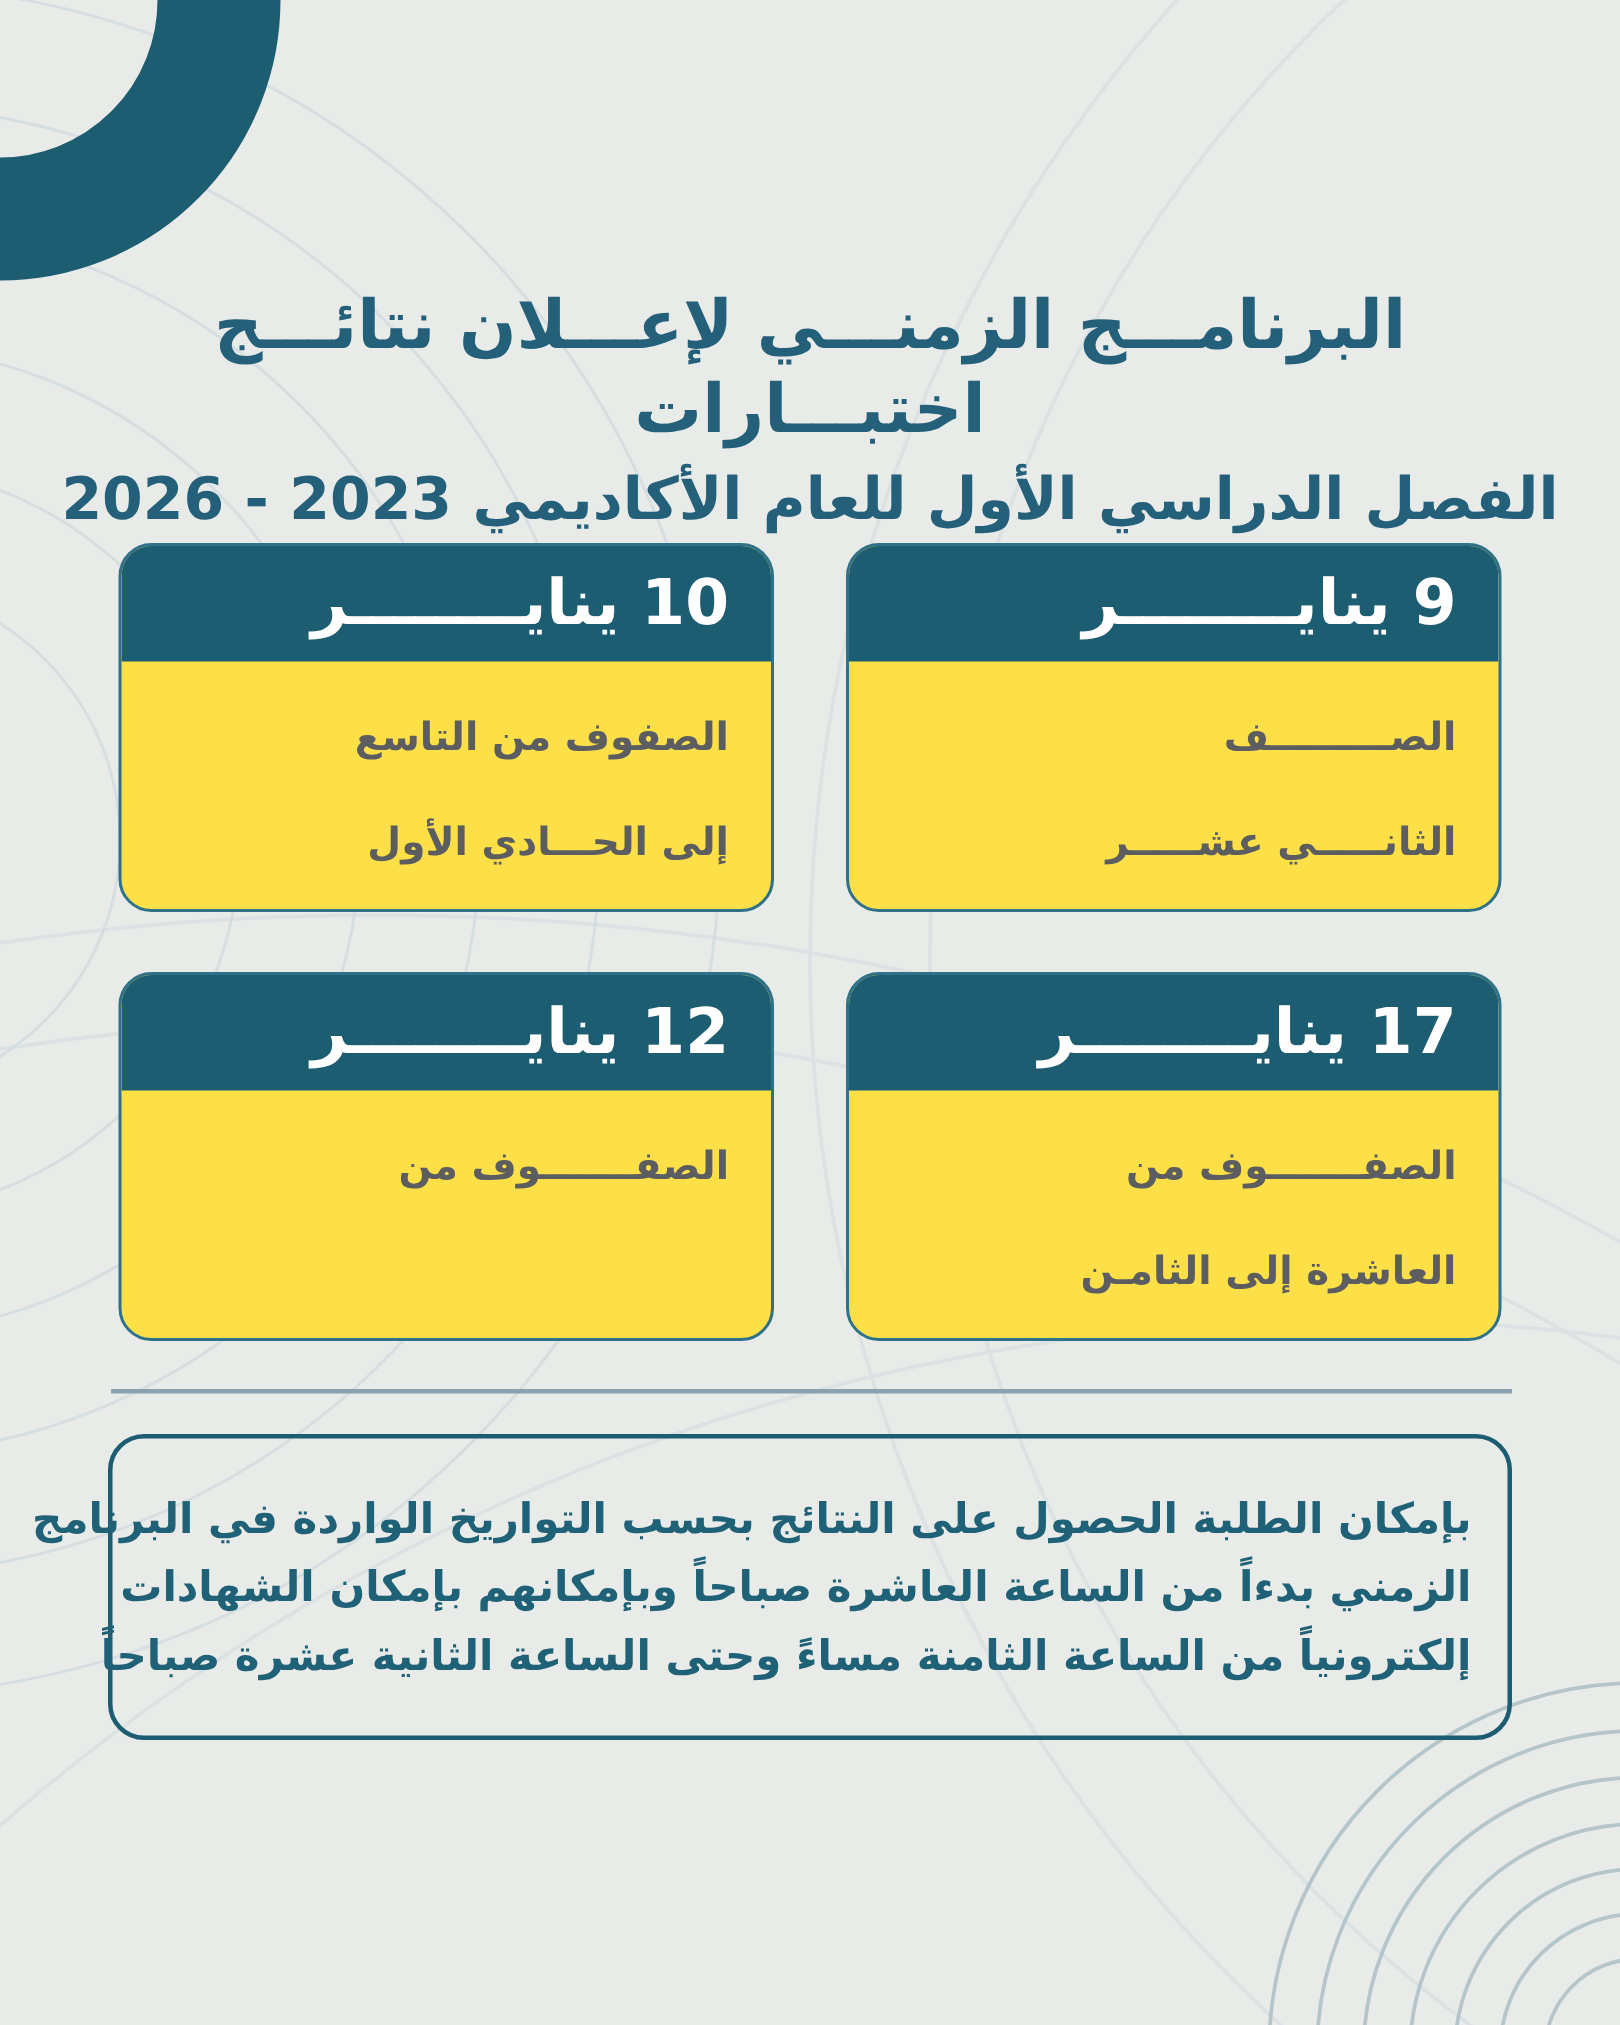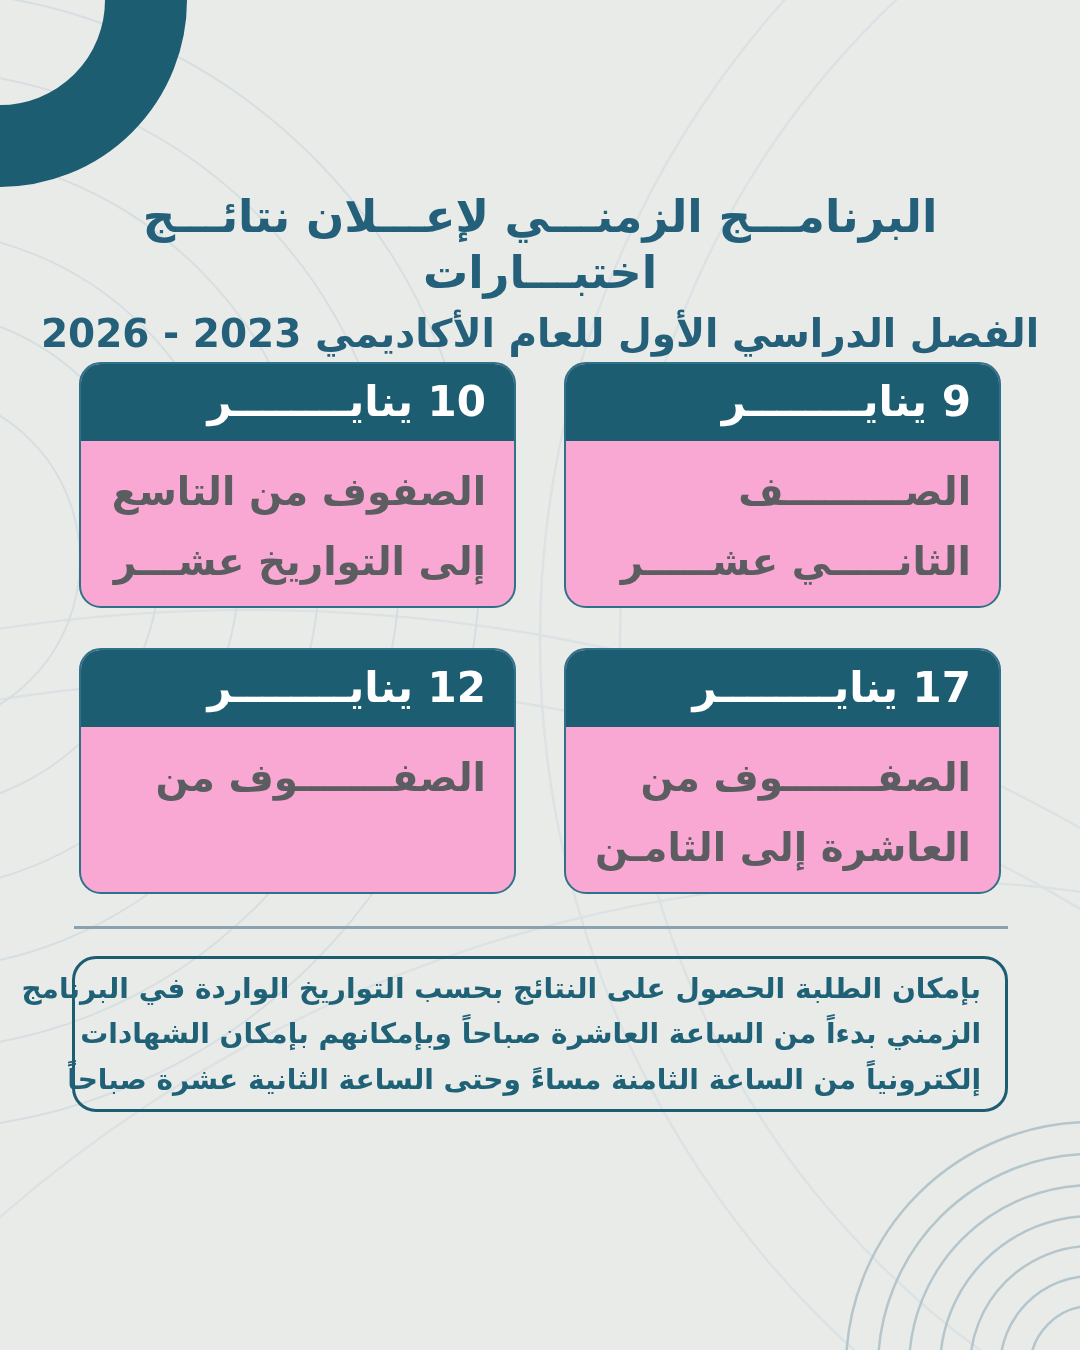--- a/index.html
+++ b/index.html
@@ -59,58 +59,58 @@
     column-gap: 48px;
     row-gap: 40px;
     direction: rtl;
   }
   .card {
     height: 246px;
     box-sizing: border-box;
     border: 2px solid #2e7189;
     border-radius: 22px;
     overflow: hidden;
-    background: #f9a8d4;
+    background: #fde047;
   }
   .card-header {
     height: 77px;
     background: #1d5d72;
     color: #ffffff;
     direction: rtl;
     text-align: right;
     padding: 0 28px;
     font-size: 42px;
     font-weight: bold;
     line-height: 75px;
     white-space: nowrap;
   }
   .card-body {
     direction: rtl;
     text-align: right;
     padding: 16px 28px 0 20px;
     color: #5b5d60;
-    font-size: 39px;
+    font-size: 26px;
     font-weight: bold;
     line-height: 70px;
     white-space: nowrap;
   }
   .divider {
     position: absolute;
     top: 926px;
     left: 74px;
     right: 72px;
     height: 0;
     border-top: 3px solid #8ba1ad;
   }
   .note {
     position: absolute;
     top: 956px;
     left: 72px;
     right: 72px;
-    height: 156px;
+    height: 204px;
     box-sizing: border-box;
     border: 3px solid #1d5d72;
     border-radius: 24px;
     direction: rtl;
     text-align: center;
     color: #1f6176;
     font-size: 28px;
     font-weight: bold;
     display: flex;
     flex-direction: column;
@@ -167,21 +167,21 @@
     <div class="card-body">
       <div>الصـــــــــف</div>
       <div>الثانـــــي عشـــــر</div>
     </div>
   </div>
 
   <div class="card">
     <div class="card-header">10 ينايــــــــر</div>
     <div class="card-body">
       <div>الصفوف من التاسع</div>
-      <div>إلى التواريخ عشـــر</div>
+      <div>إلى الحـــادي الأول</div>
     </div>
   </div>
 
   <div class="card">
     <div class="card-header">17 ينايــــــــر</div>
     <div class="card-body">
       <div>الصفـــــــوف من</div>
       <div>العاشرة إلى الثامـن</div>
     </div>
   </div>

